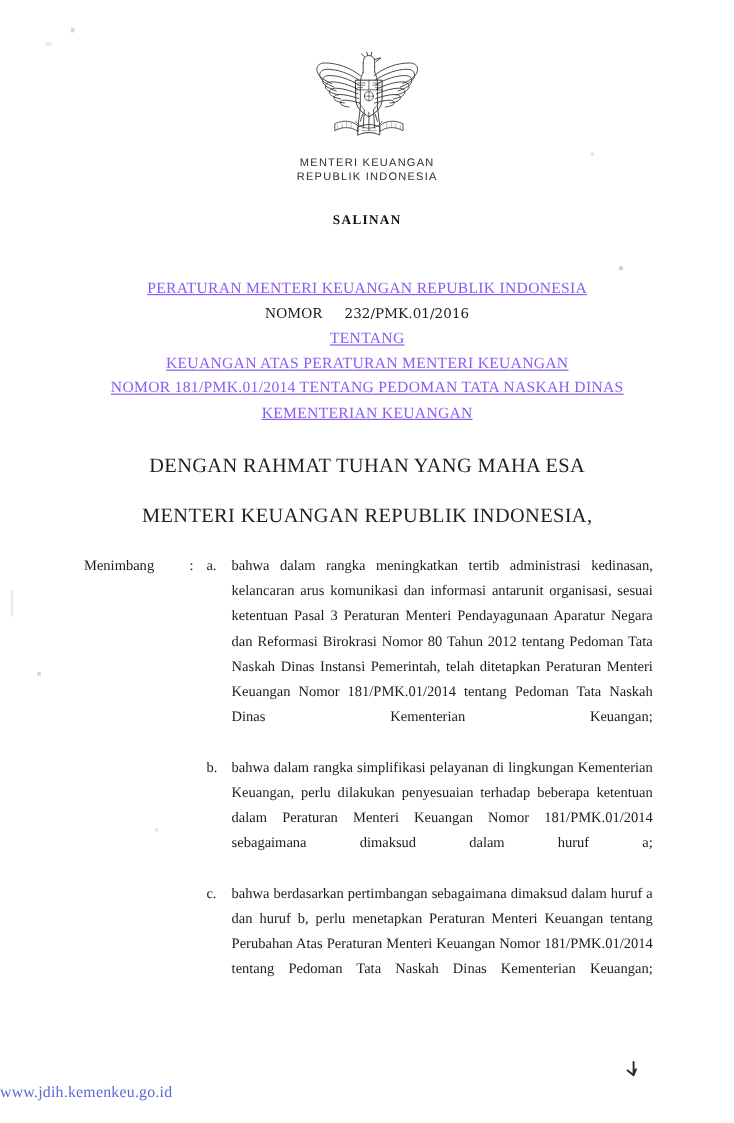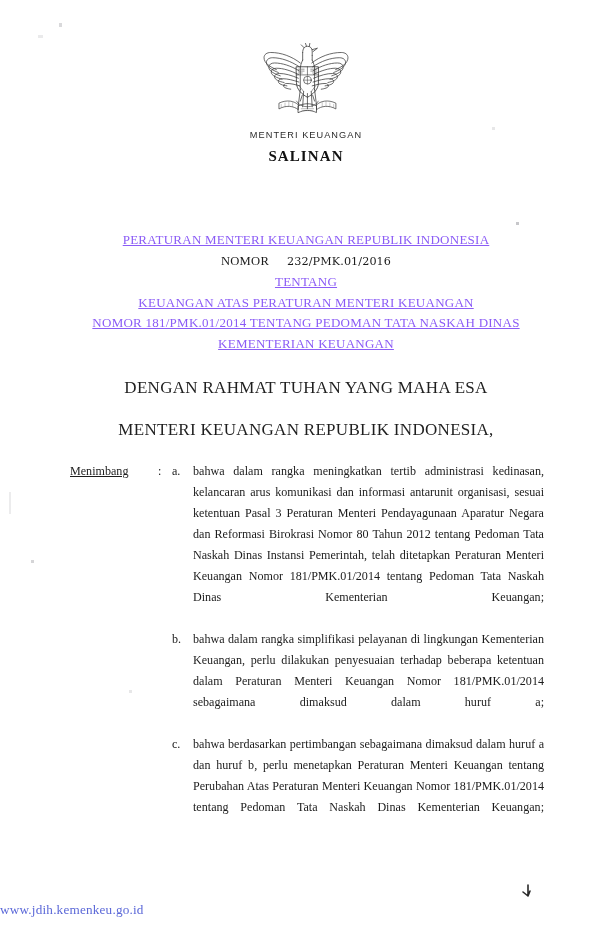--- a/index.html
+++ b/index.html
@@ -48,24 +48,24 @@
     display: block;
   }
   .ministry-line {
     font-family: "Liberation Sans", "DejaVu Sans", sans-serif;
     font-size: 9.2px;
     letter-spacing: 1.05px;
     line-height: 11.5px;
     color: #2b2b2b;
   }
   .salinan {
-    margin-top: 6px;
+    margin-top: 25px;
     font-family: "Liberation Serif", "DejaVu Serif", serif;
     font-weight: bold;
-    font-size: 15px;
+    font-size: 11px;
     letter-spacing: 1.1px;
     color: #121212;
   }
 
   
   .title-block {
     position: absolute;
     left: 56px;
     right: 56px;
     top: 230px;
@@ -114,21 +114,20 @@
     line-height: 21px;
   }
   .cons-row {
     display: flex;
     align-items: flex-start;
   }
   .cons-label {
     width: 88px;
     flex: 0 0 88px;
     white-space: nowrap;
-    text-decoration: underline;
   }
   .cons-colon {
     width: 14px;
     flex: 0 0 14px;
   }
   .cons-items {
     flex: 1 1 auto;
   }
   .cons-item {
     display: flex;
@@ -232,20 +231,21 @@
         <path d="M162 128 C146 120 130 124 122 132 L122 142 C132 134 148 132 162 140 Z" stroke-width="1.4"></path>
         <path d="M84 134 C96 128 110 128 122 134 L122 148 C110 142 96 142 84 148 Z" stroke-width="1.5"></path>
         <path d="M90 140 L116 140" stroke-width="0.9" opacity=".75"></path>
         <path d="M92 144 L114 144" stroke-width="0.8" opacity=".55"></path>
         <path d="M48 131 L48 137 M56 128 L56 135 M64 126 L64 134 M72 127 L72 135" stroke-width="0.8" opacity=".7"></path>
         <path d="M158 131 L158 137 M150 128 L150 135 M142 126 L142 134 M134 127 L134 135" stroke-width="0.8" opacity=".7"></path>
       </g>
     </svg>
 
     <div class="ministry-line">MENTERI KEUANGAN</div>
+    <div class="ministry-line">REPUBLIK INDONESIA</div>
     <div class="salinan">SALINAN</div>
   </div>
 
   <div class="title-block">
     <div class="title-line">PERATURAN MENTERI KEUANGAN REPUBLIK INDONESIA</div>
     <div class="nomor-row">
       <span>NOMOR</span><span class="nomor-value">232/PMK.01/2016</span>
     </div>
     <div class="title-line">TENTANG</div>
     <div class="title-line">KEUANGAN ATAS PERATURAN MENTERI KEUANGAN</div>

